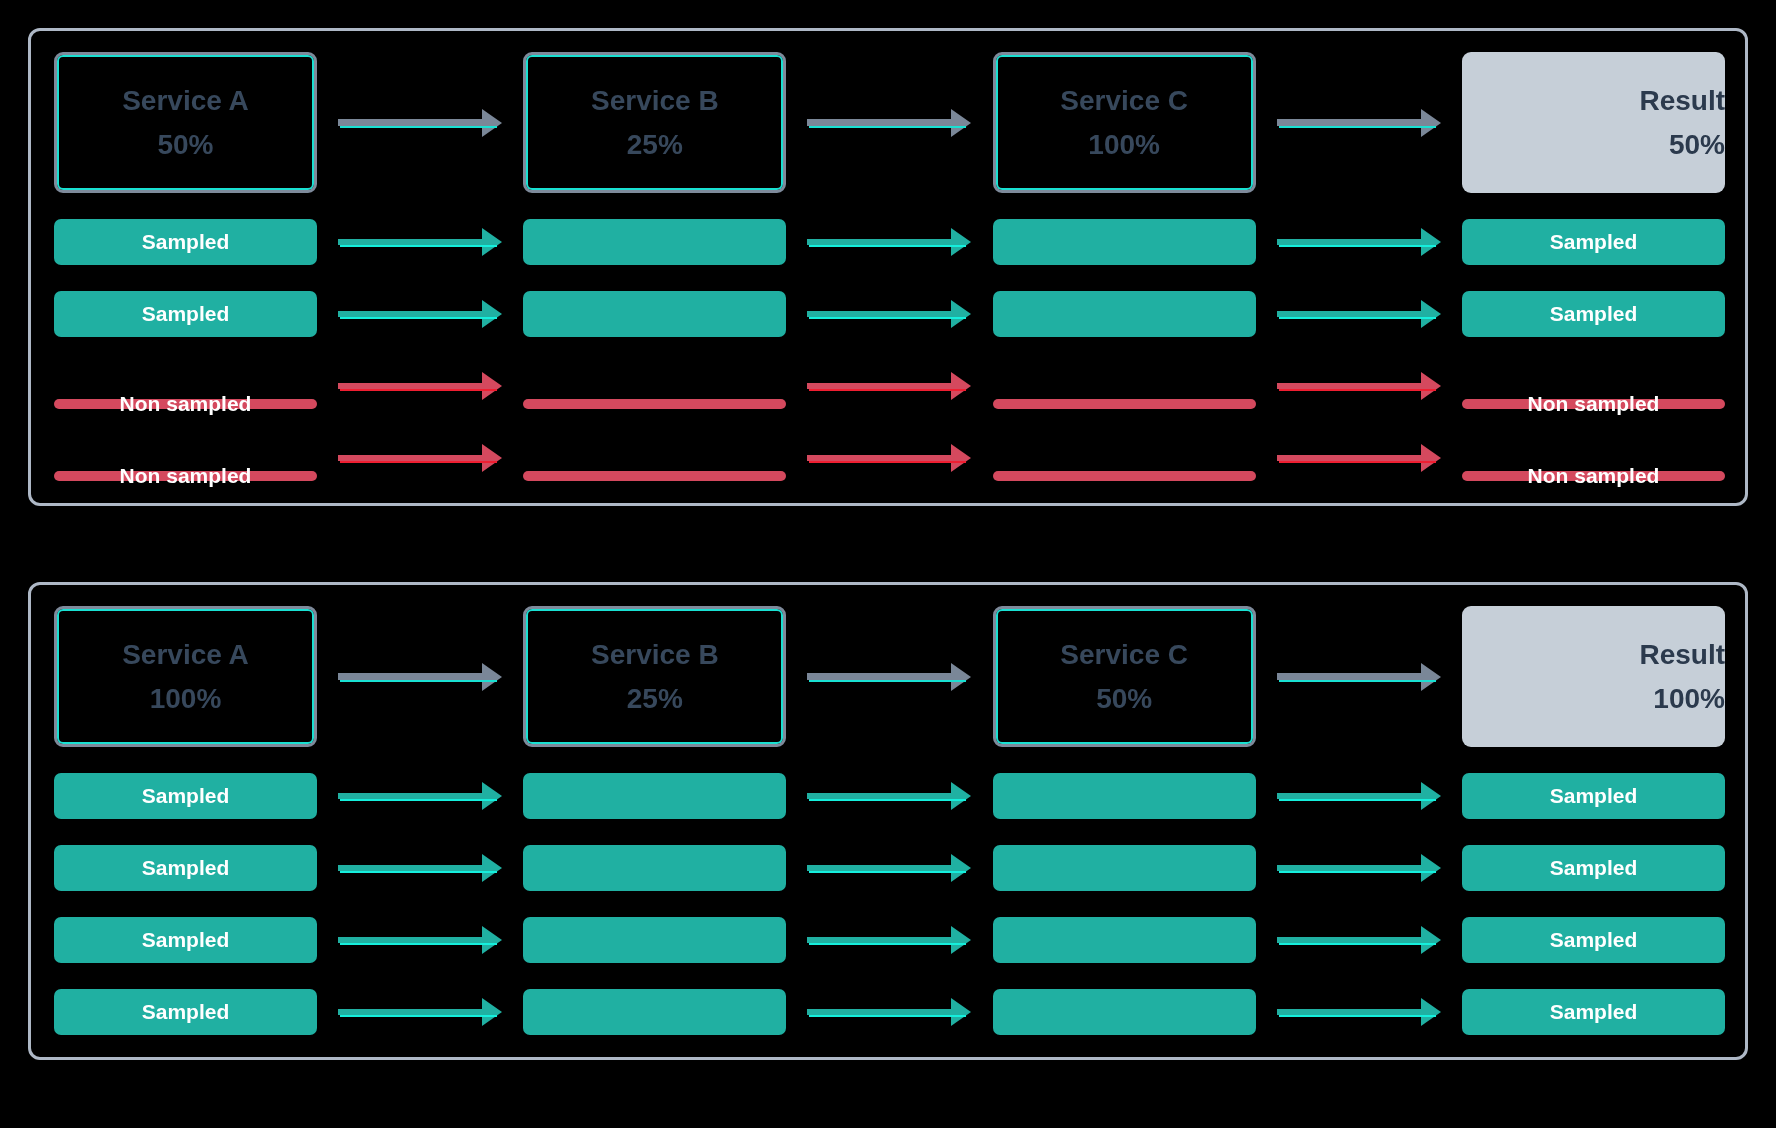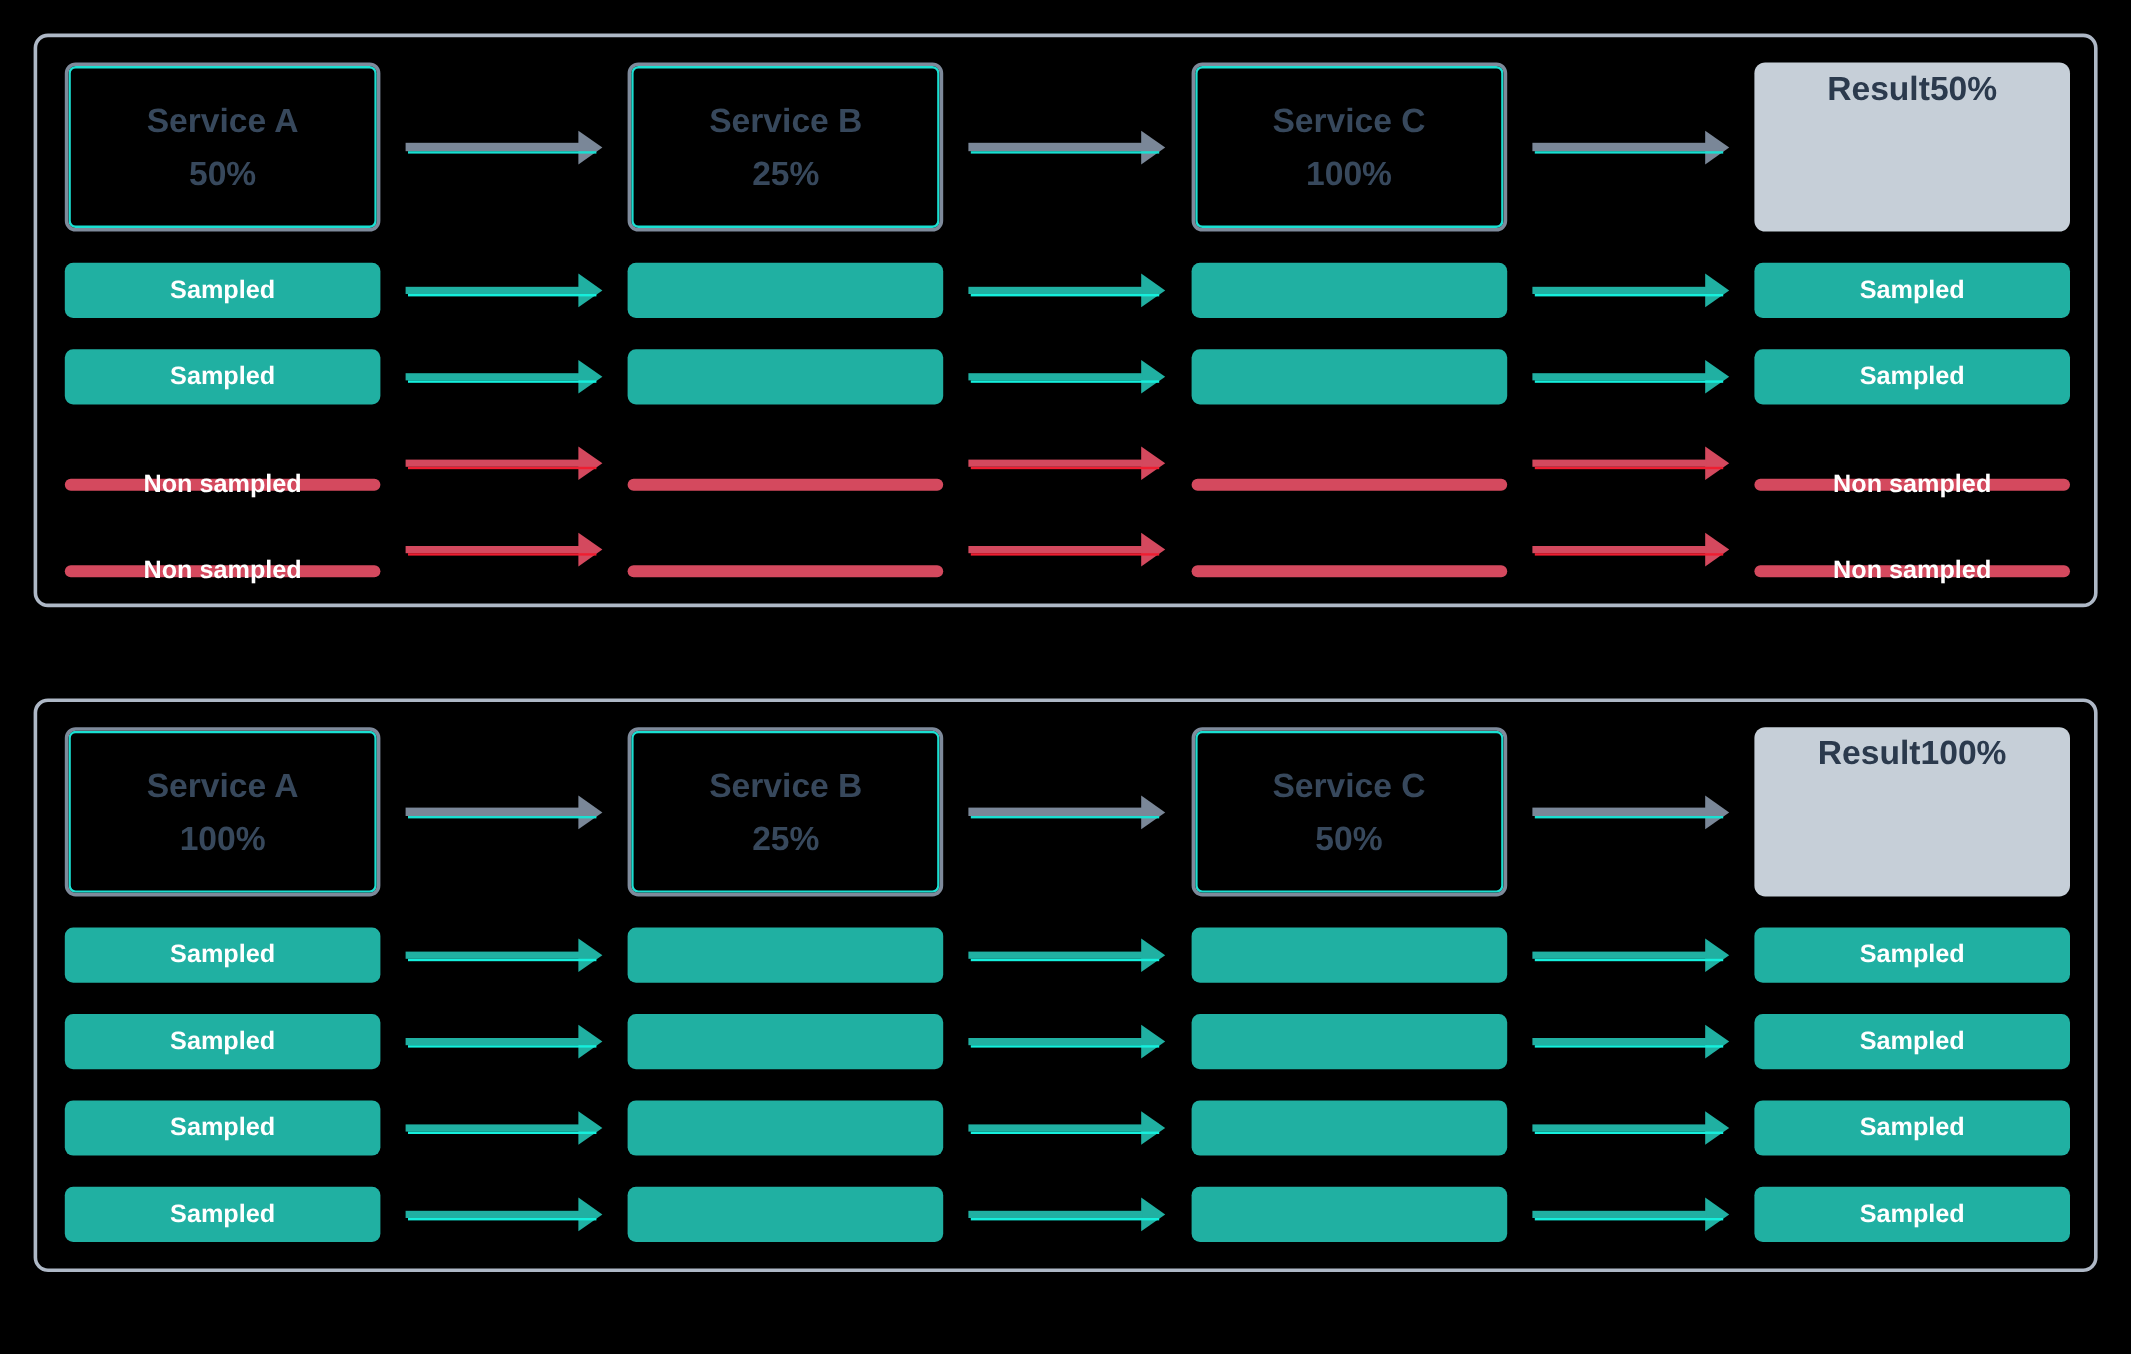--- a/index.html
+++ b/index.html
@@ -34,21 +34,21 @@
     box-shadow:inset 0 0 0 2px var(--accent_teal,#19E0D2);
     border-radius:9px;
     display:flex;flex-direction:column;justify-content:center;align-items:center;
     color:var(--service_box_text,#37485C);
     font-size:28px;font-weight:bold;line-height:44px;
     background:transparent;
   }
   .result-box{
     box-sizing:border-box;flex:1;
     border-radius:9px;
-    display:flex;flex-direction:row;justify-content:center;align-items:flex-start;
+    display:flex;flex-direction:column;justify-content:center;align-items:flex-end;
     background:var(--result_bg,#C6CFD8);
     color:var(--result_text,#2B3A4D);
     font-size:28px;font-weight:bold;line-height:44px;
   }
 
   .bar{
     box-sizing:border-box;flex:1;
     border-radius:7px;
     display:flex;align-items:center;justify-content:center;
     color:var(--row_text,#FFFFFF);

